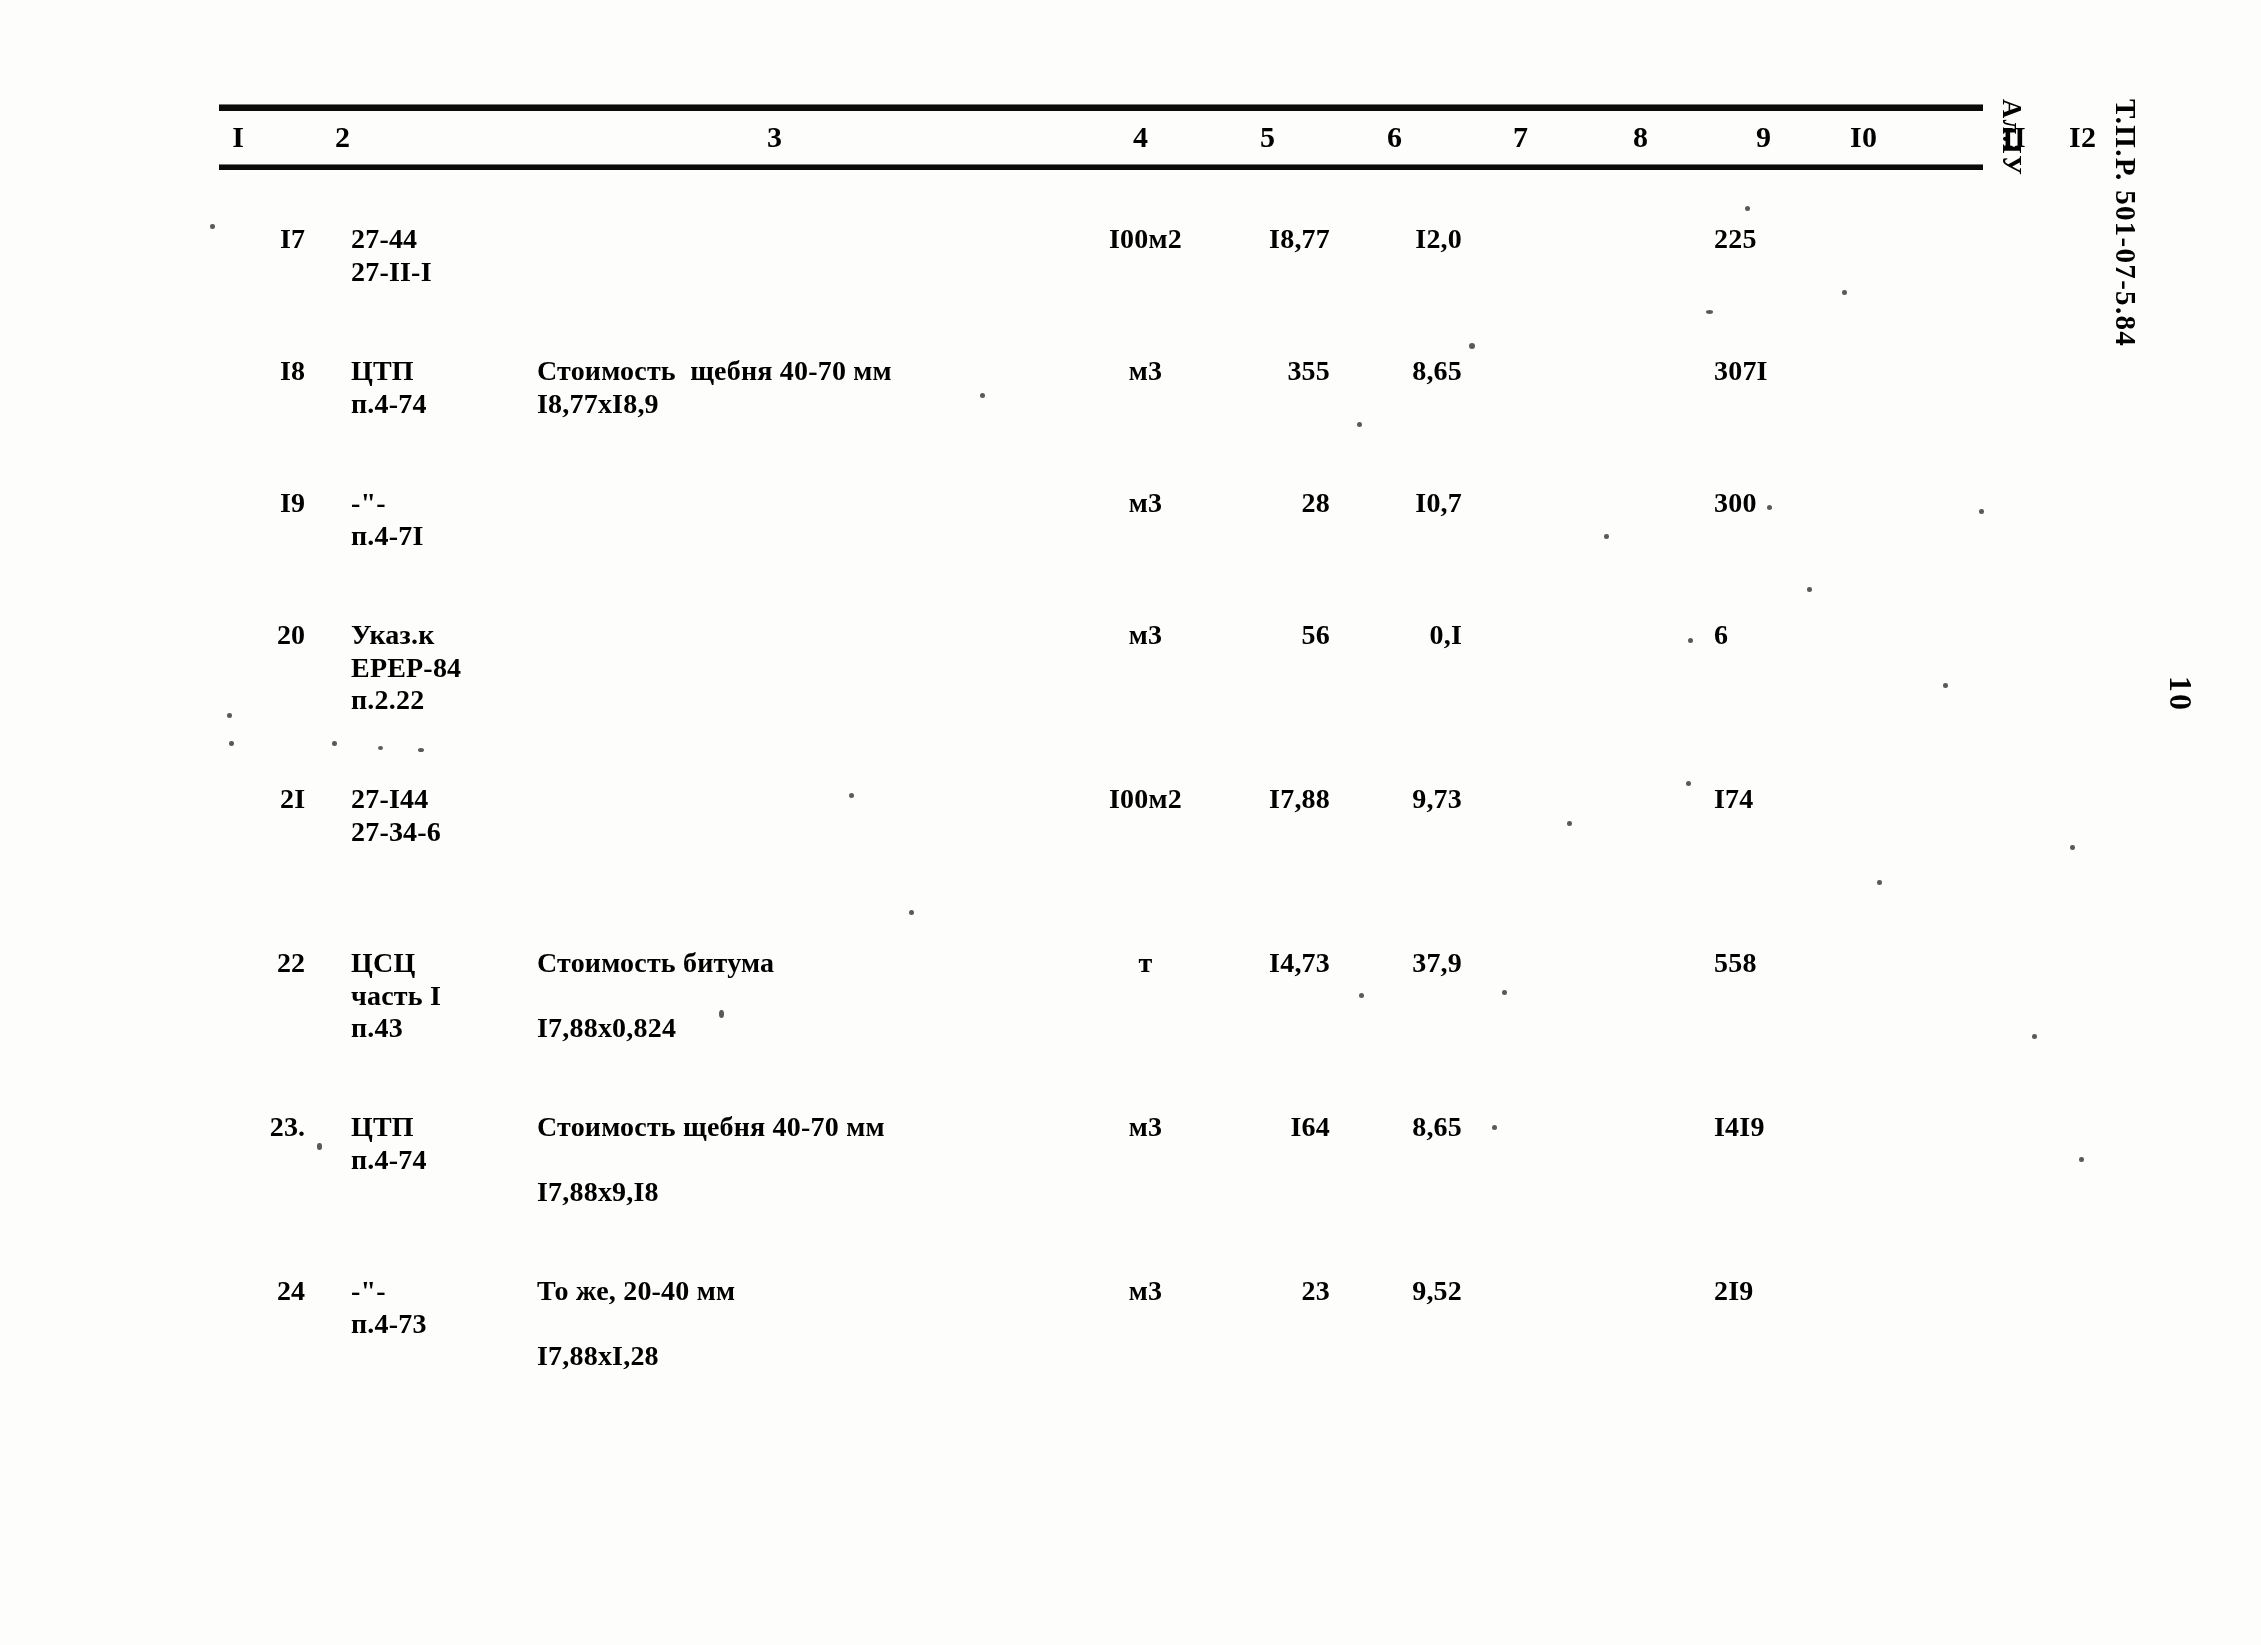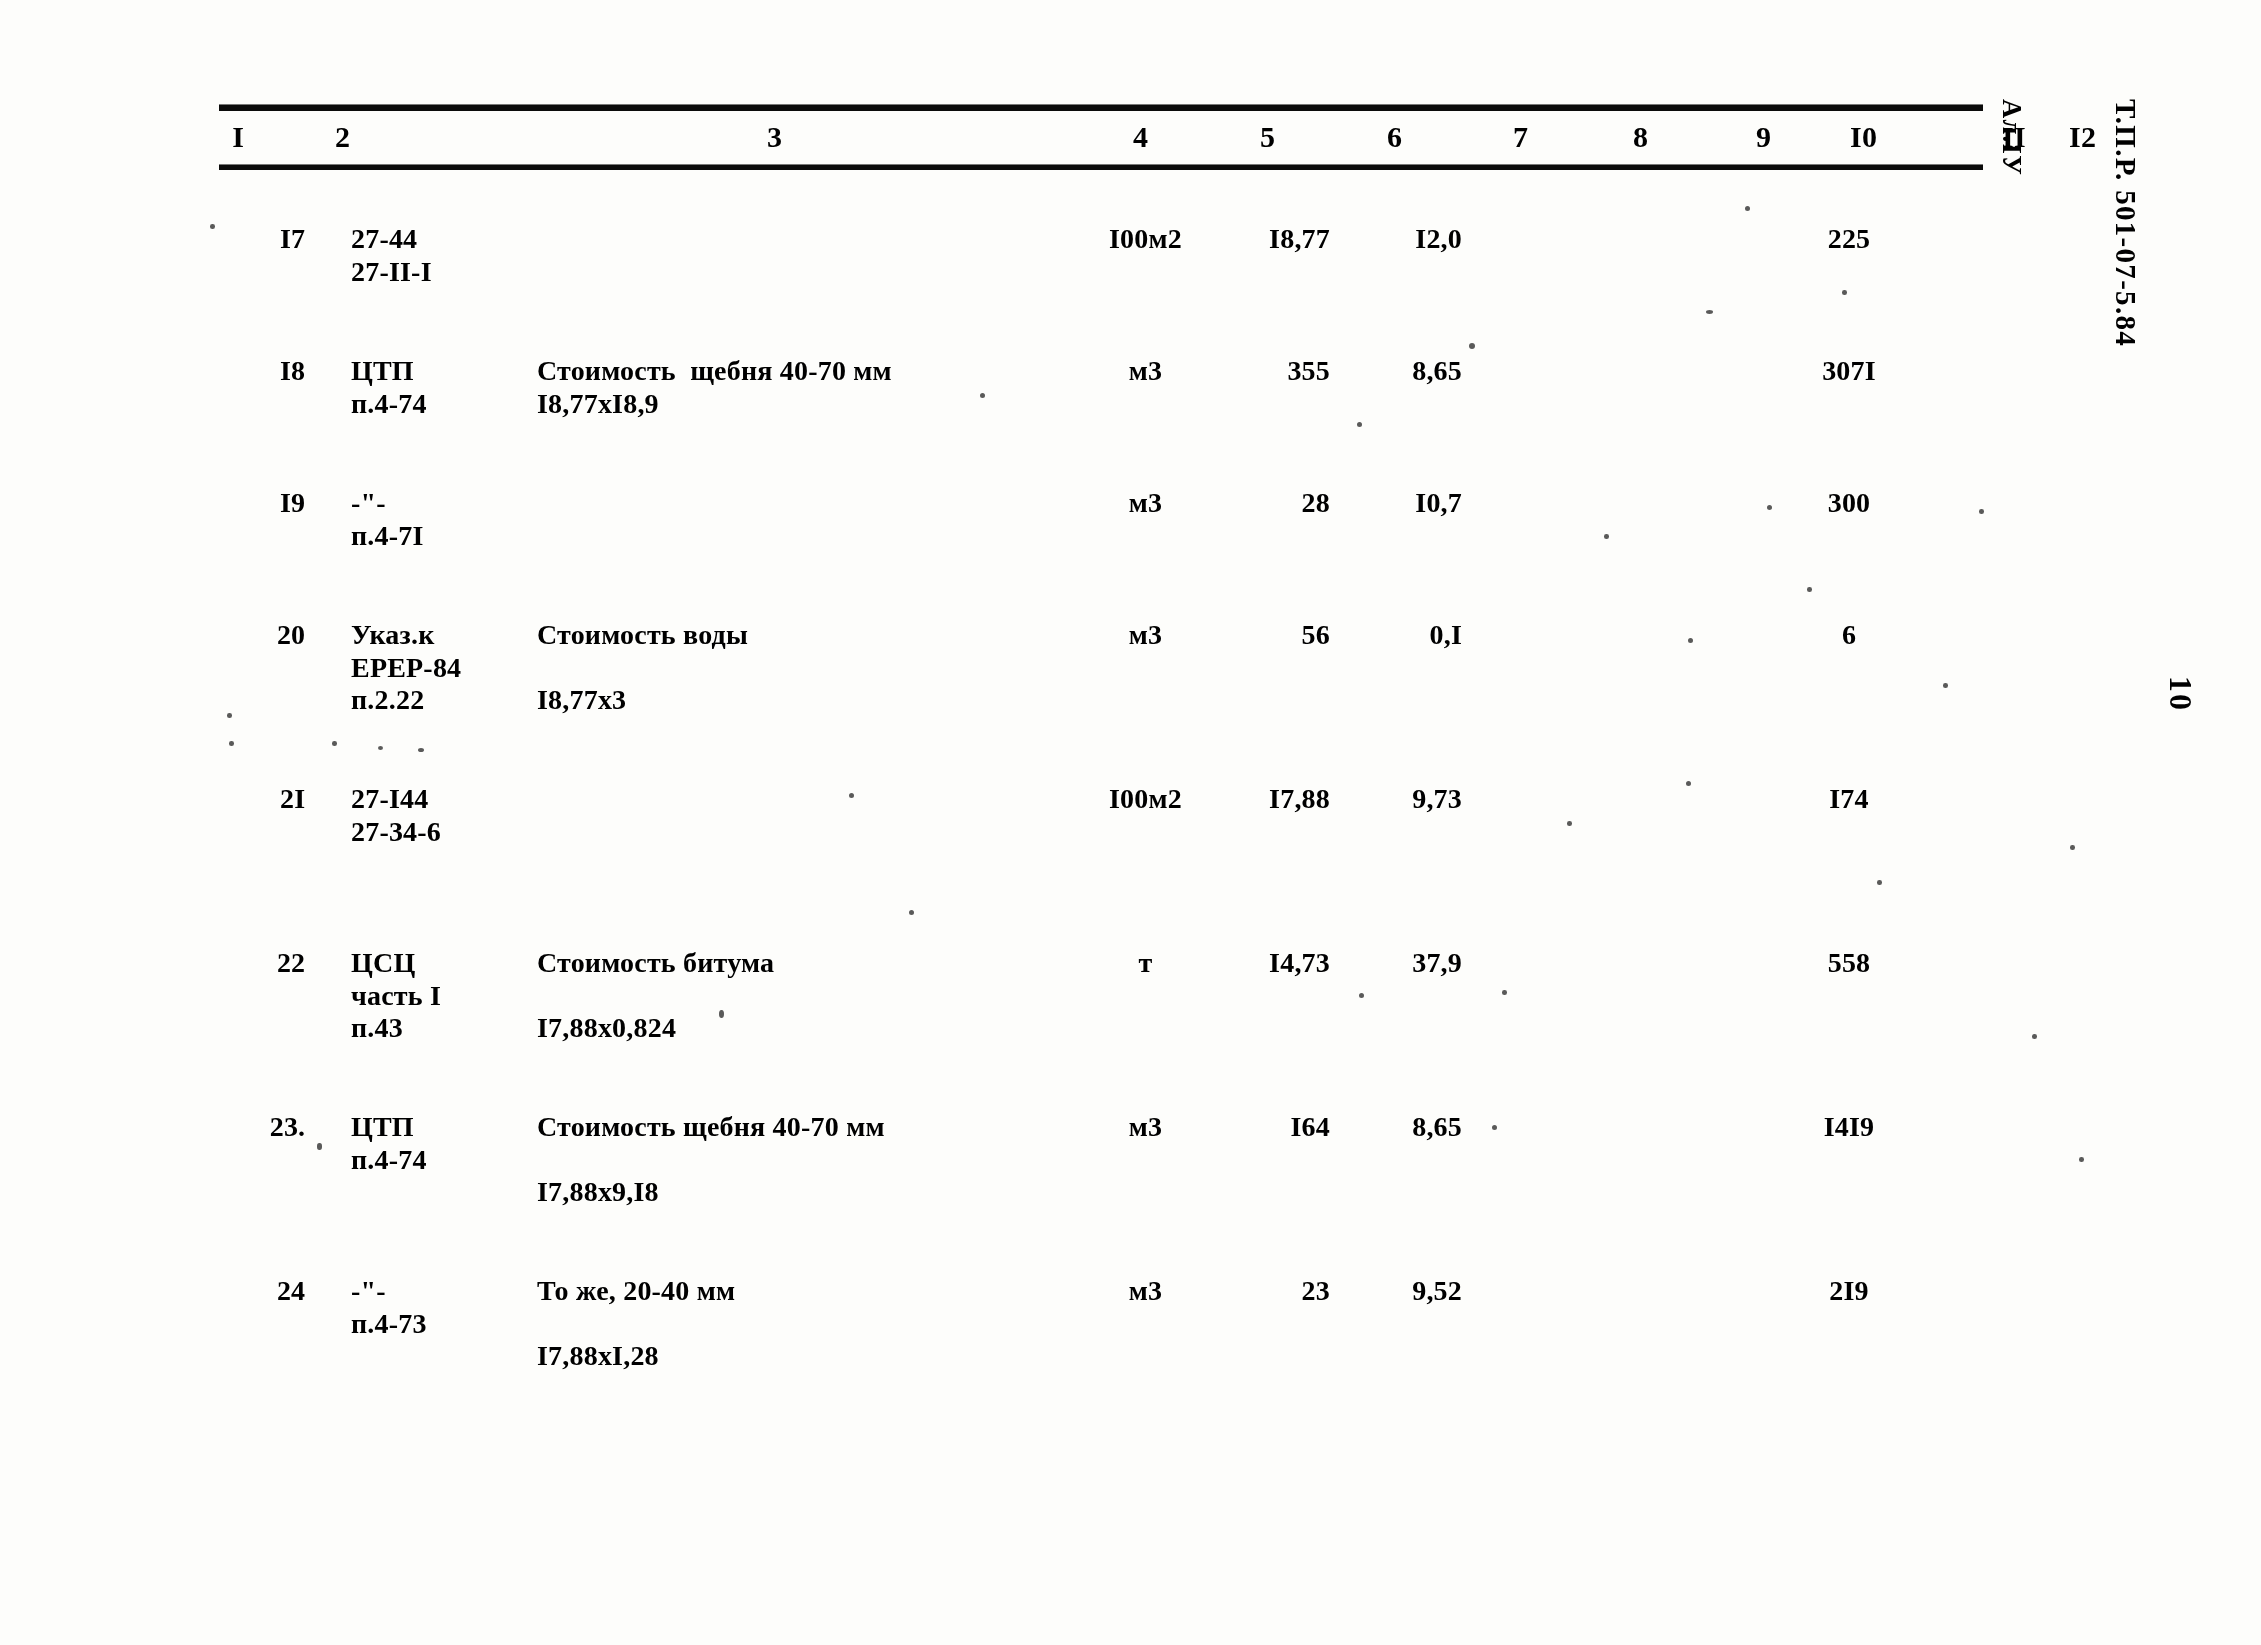--- a/index.html
+++ b/index.html
@@ -90,21 +90,21 @@
     white-space: pre;
     letter-spacing: 0.2px;
   }
 
   .c-num    { left: 13.3px;   width: 73px; text-align: right; }
   .c-code   { left: 132px;  width: 179px; }
   .c-desc   { left: 318px;  width: 550px; }
   .c-unit   { left: 865px; width: 123px; text-align: center; }
   .c-qty    { left: 995px; width: 116px; text-align: right; }
   .c-price  { left: 1127px; width: 116px; text-align: right; }
-  .c-total  { left: 1572px; width: 116px; text-align: center; }
+  .c-total  { left: 1495px; width: 116px; text-align: left; }
 
   
   #side-imprint {
     position: absolute;
     right: 40px;
     top: 99px;
     writing-mode: vertical-rl;
     font-size: 29px;
     font-weight: 700;
     letter-spacing: 1.3px;
@@ -211,23 +211,20 @@
           <span class="cellblock c-unit">м3</span>
           <span class="cellblock c-qty">28</span>
           <span class="cellblock c-price">I0,7</span>
           <span class="cellblock c-total">300</span>
         </div>
         <div class="row" style="height: 125px;">
           <span class="cellblock c-num">20</span>
           <span class="cellblock c-code">Указ.к
 ЕРЕР-84
 п.2.22</span>
-          <span class="cellblock c-desc">Стоимость воды
-
-I8,77x3</span>
           <span class="cellblock c-unit">м3</span>
           <span class="cellblock c-qty">56</span>
           <span class="cellblock c-price">0,I</span>
           <span class="cellblock c-total">6</span>
         </div>
         <div class="row" style="height: 125px;">
           <span class="cellblock c-num">2I</span>
           <span class="cellblock c-code">27-I44
 27-34-6</span>
           <span class="cellblock c-unit">I00м2</span>

